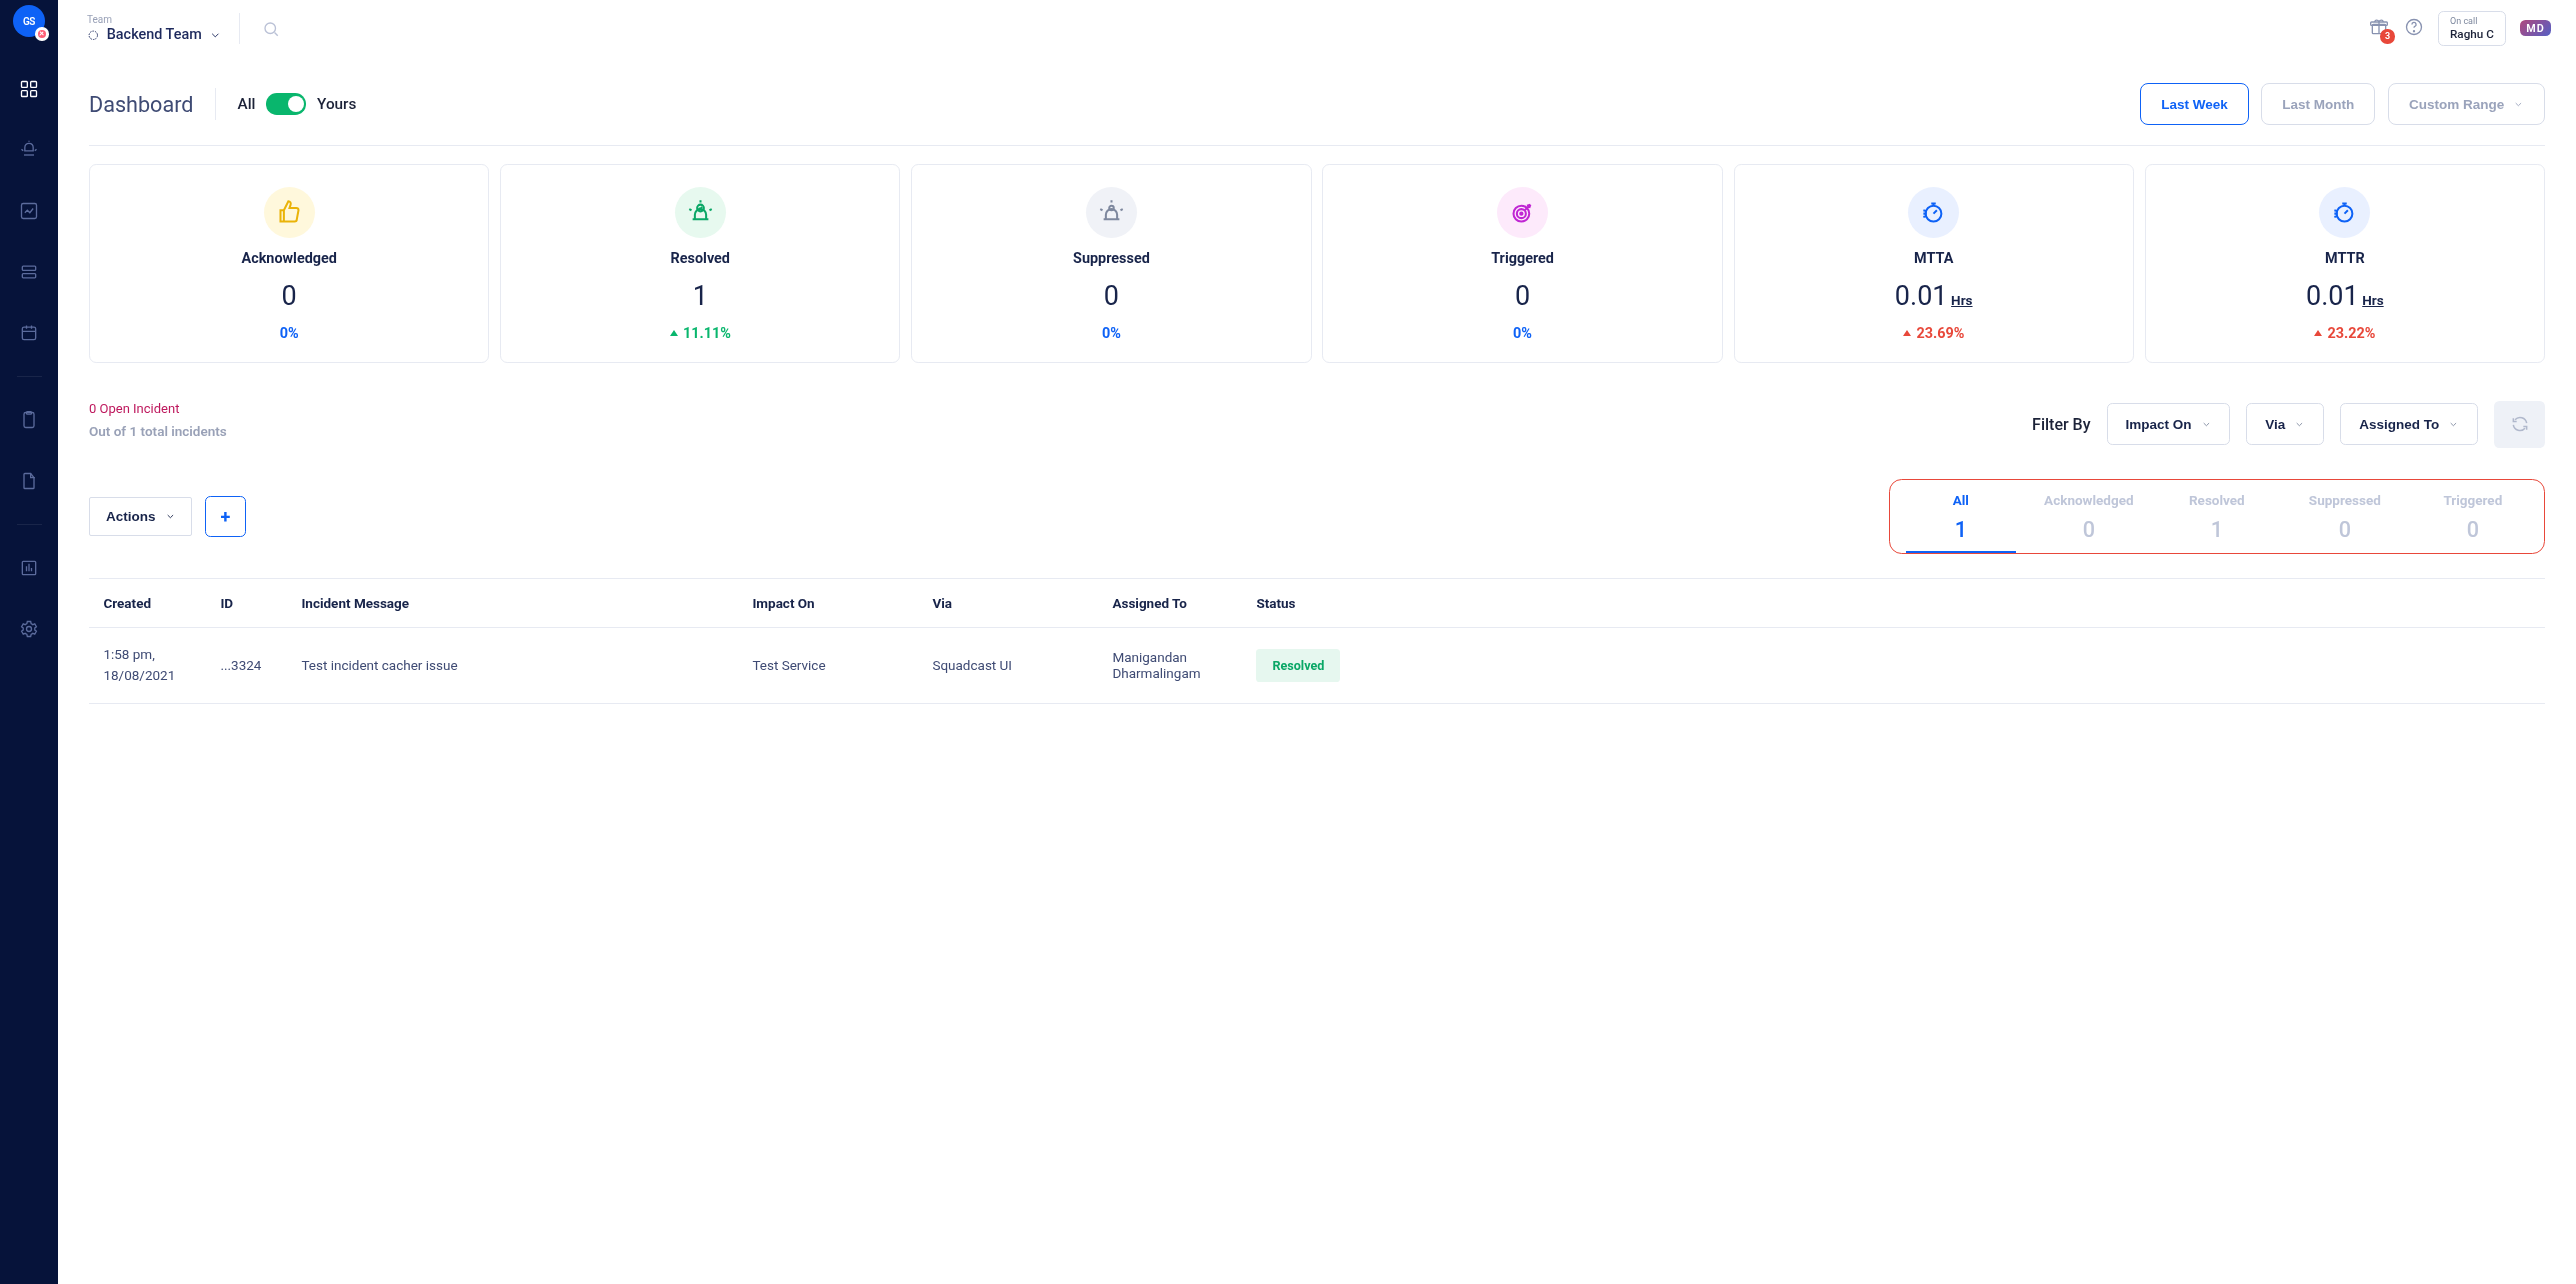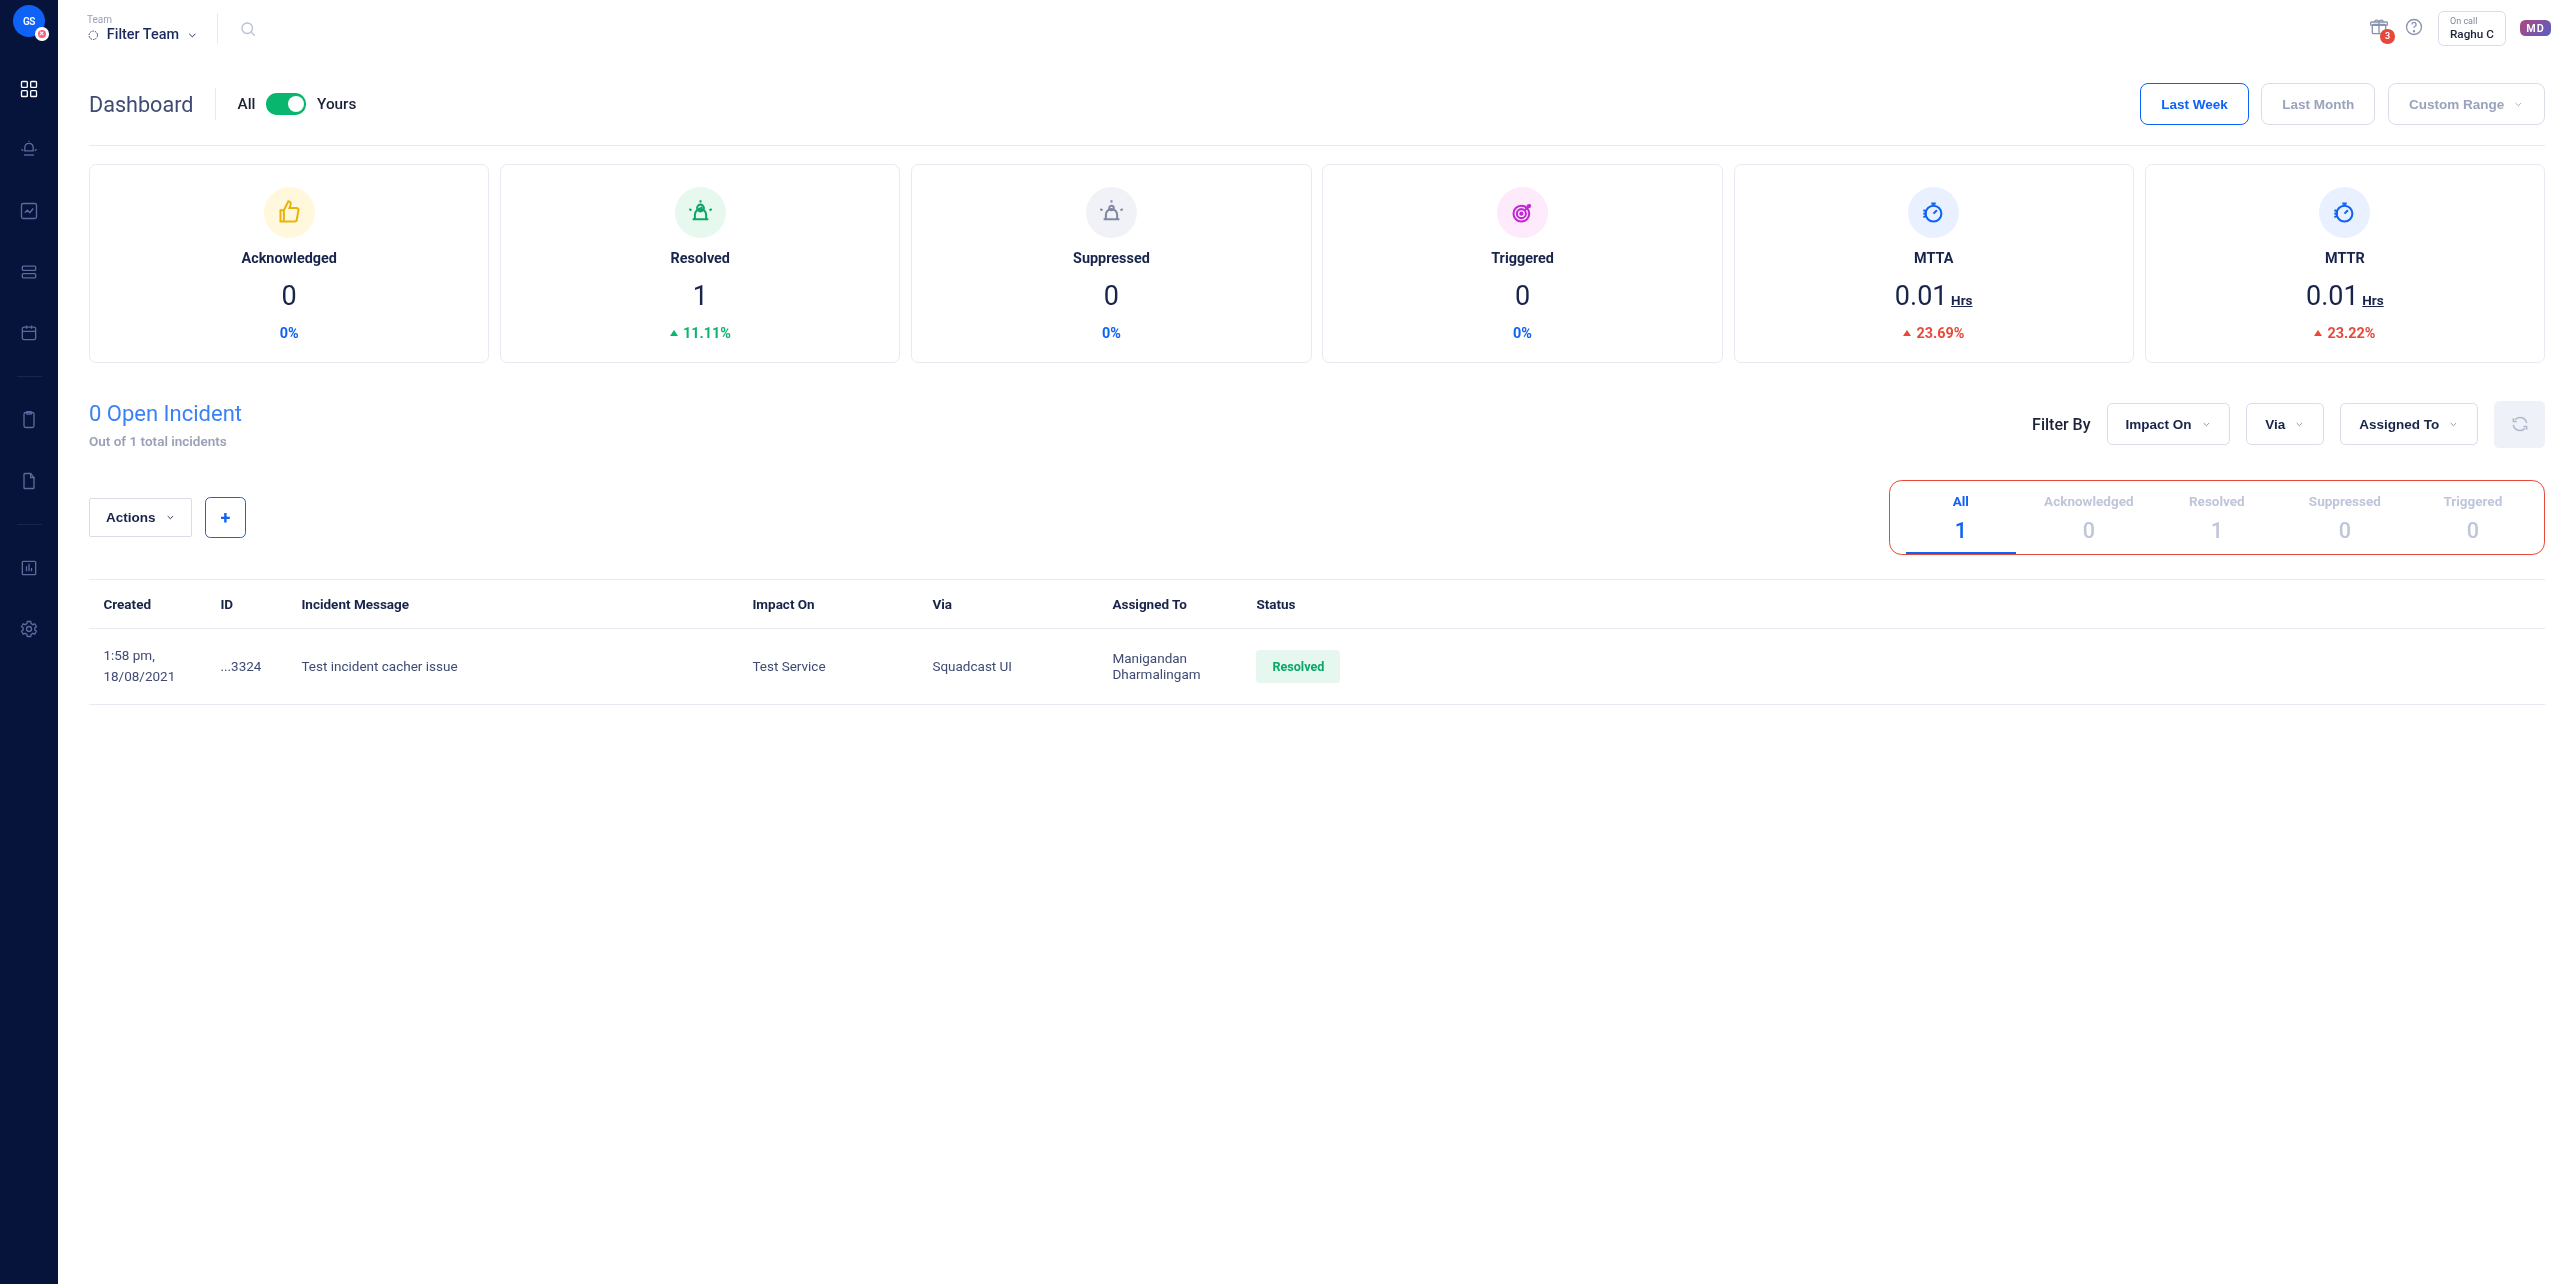--- a/index.html
+++ b/index.html
@@ -119,21 +119,21 @@
   .card-label { font-size:14.4px; font-weight:700; color:#18244a; }
   .card-value { font-size:27px; color:#18244a; font-weight:400; display:flex; align-items:baseline; }
   .card-value .unit { font-size:13.5px; font-weight:700; margin-left:3.6px;text-decoration:underline; }
   .card-delta { font-size:14.4px; font-weight:700; display:flex; align-items:center; gap:5.4px; }
   .delta-blue { color:#0e62f6; }
   .delta-up-green { color:#09b66d; }
   .delta-up-red { color:#e8483a; }
   .tri-up { width:0; height:0; border-left:4.5px solid transparent; border-right:4.5px solid transparent; border-bottom:6.3px solid currentColor; }
 
   .section2 { display:flex; align-items:flex-start; margin-top: 38px; gap:21.6px; }
-  .open-title { font-size:22px; color:#3b82f6; }
+  .open-title { font-size:13px; color:#be185d; }
   .open-sub { font-size:13.5px; color:#99a1b7; margin-top:7.2px; font-weight:600; }
   .filters-right { margin-left:auto; display:flex; align-items:center; gap:16px; }
   .filterby-label { font-size:16px; color:#1c2238; font-weight:500; }
   .filter-btn {
     border:0.9px solid #d8dde9; border-radius:5.4px; padding:12.6px 18px; display:flex; align-items:center; gap:9px;
     font-size:13.5px; font-weight:600; color:#18244a; cursor:pointer; background:#fff;
   }
   .refresh-box {
     width:51px; height:47px; border-radius:5.4px; background:#eef1f7; display:flex; align-items:center; justify-content:center;
     cursor:pointer;
@@ -253,21 +253,21 @@
   </aside>
 
   <main class="main">
     <div class="topbar">
       <div class="team-block">
         <span class="team-label">Team</span>
         <div class="team-row">
           <svg viewBox="0 0 24 24" stroke-dasharray="3 2">
               <circle cx="12" cy="12" r="8"></circle>
             </svg>
-          <span>Filter Team</span>
+          <span>Backend Team</span>
           <svg class="chev-down" viewBox="0 0 24 24">
               <path d="M6 9l6 6 6-6"></path>
             </svg>
         </div>
       </div>
       <div class="divider-v"></div>
       <div class="search-icon-area">
         <svg viewBox="0 0 24 24">
             <circle cx="11" cy="11" r="7"></circle>
             <path d="M21 21l-4.3-4.3"></path>

